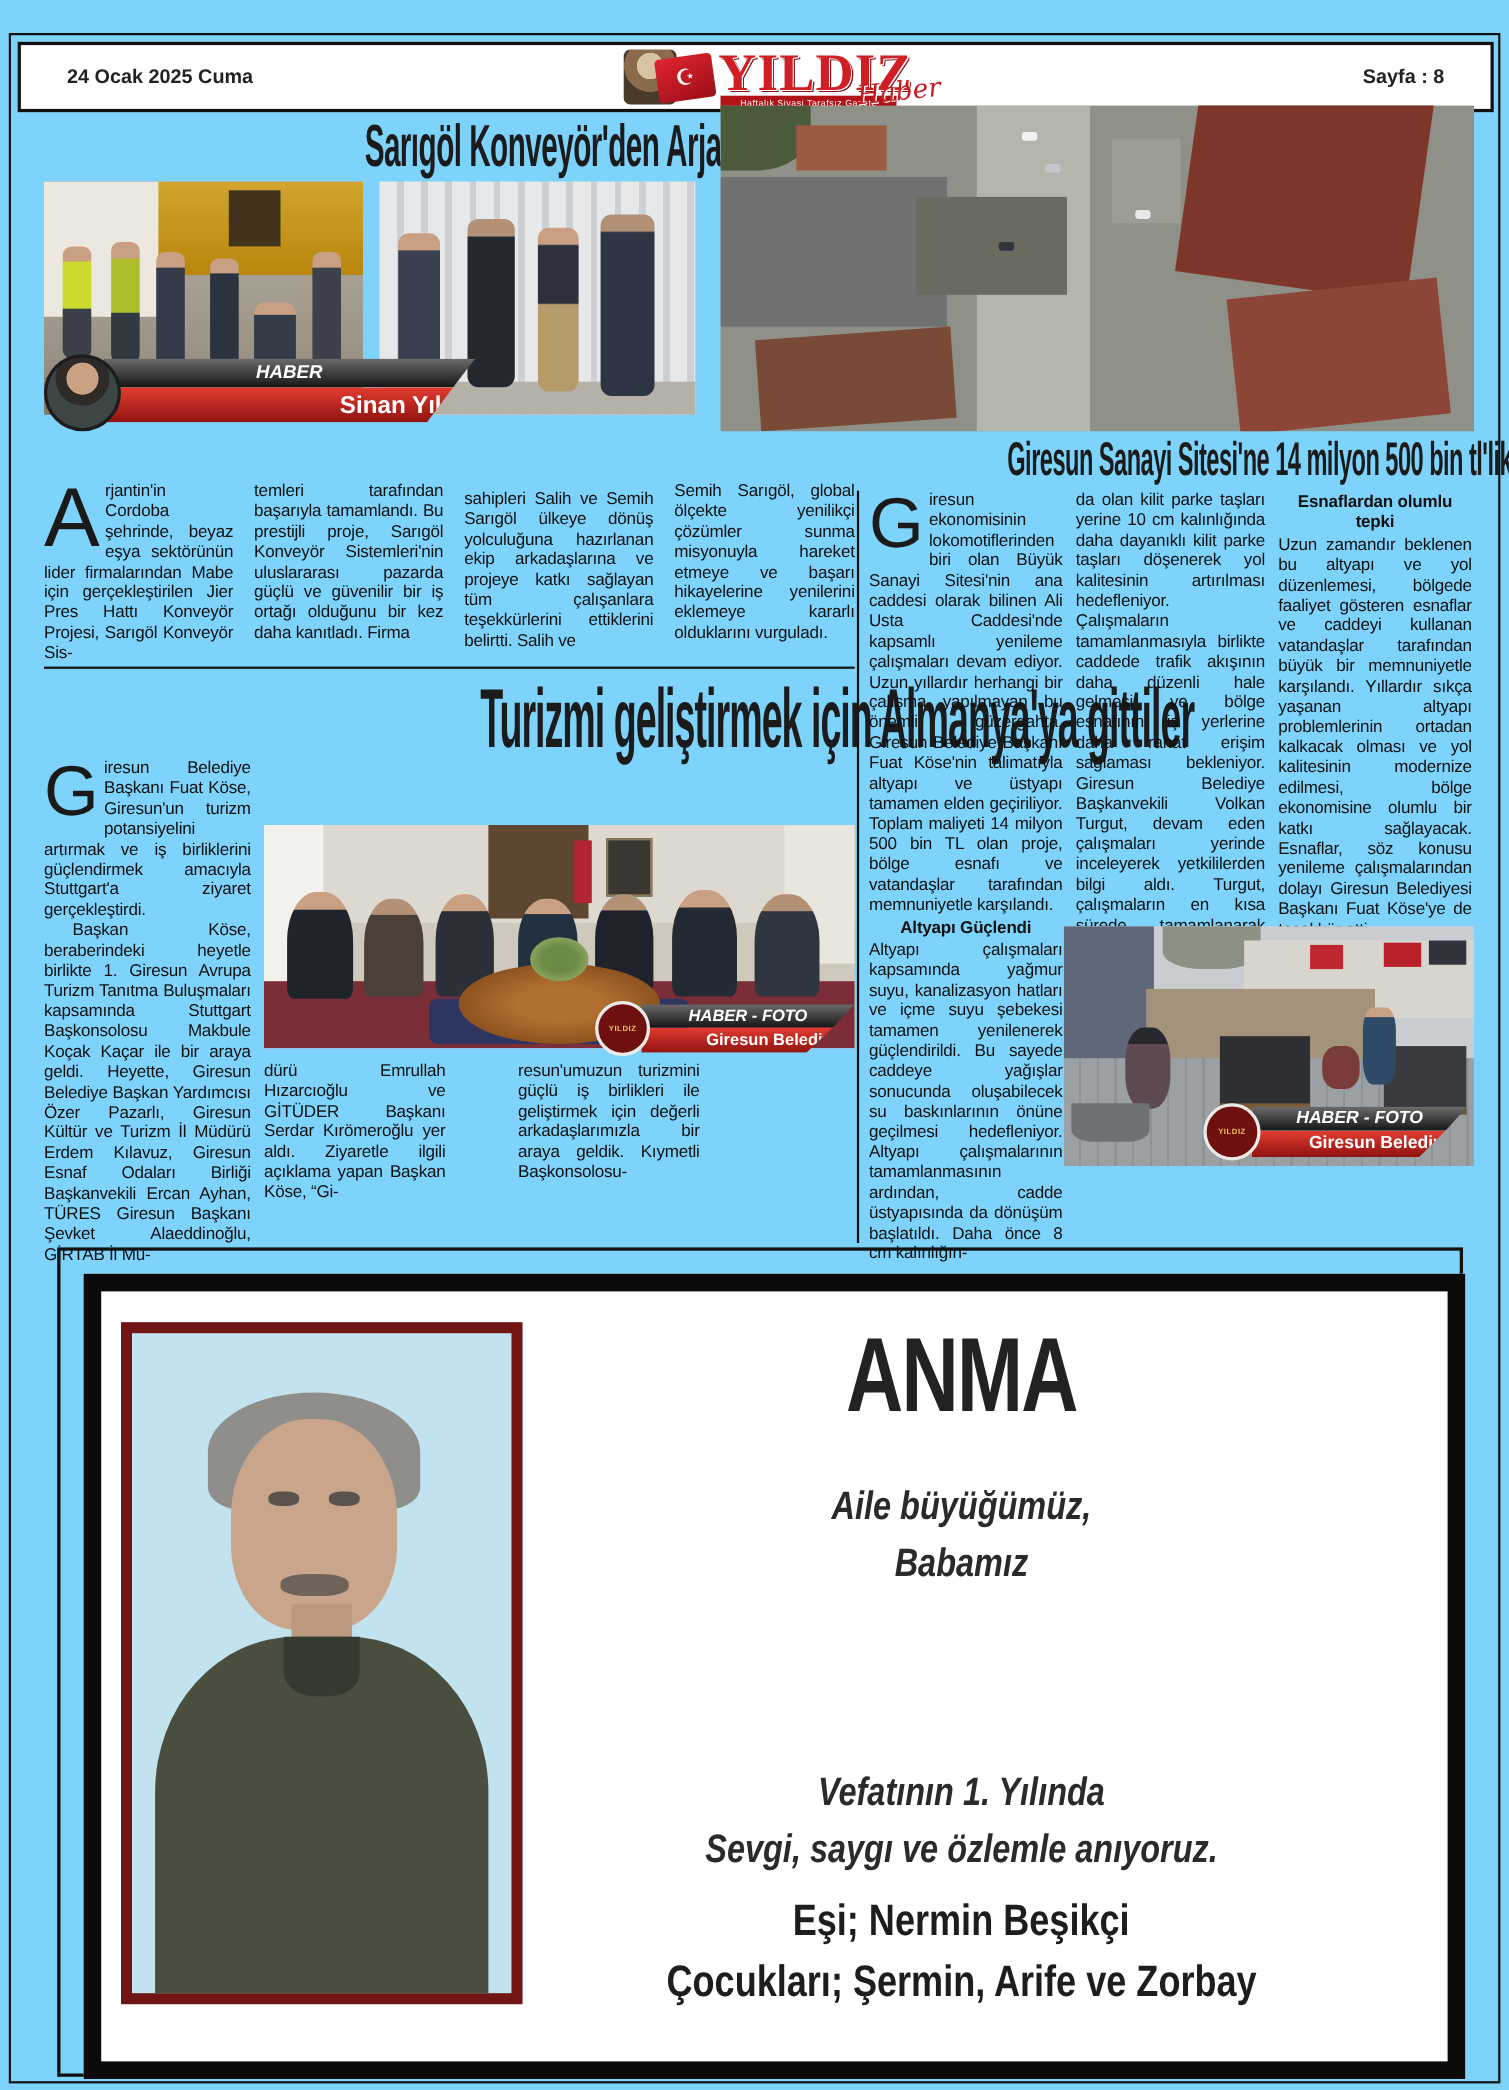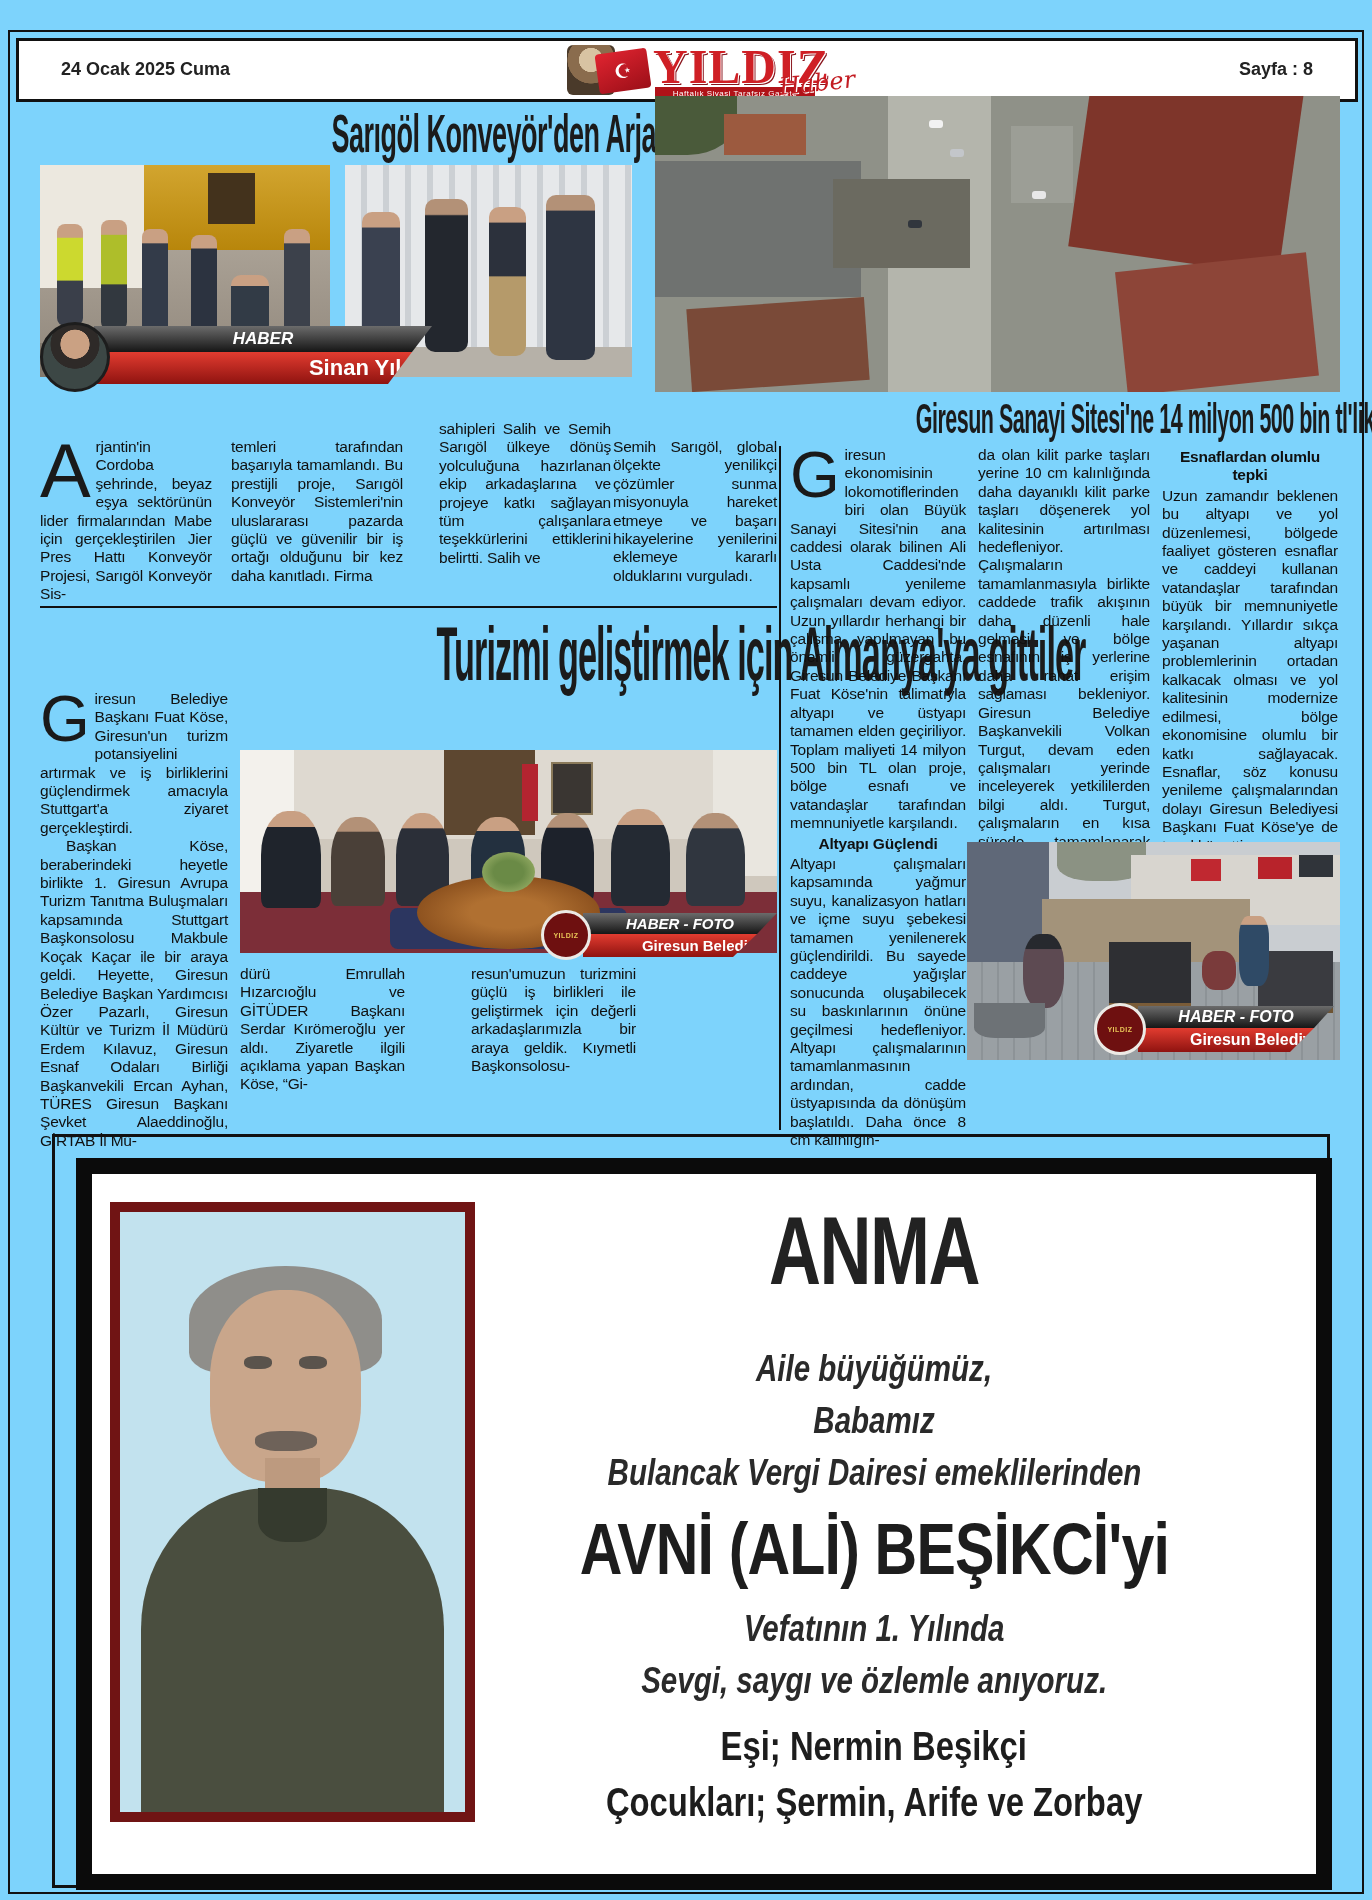--- a/index.html
+++ b/index.html
@@ -111,21 +111,21 @@
       <div class="band red" style="height:32px;font-size:22px;line-height:32px;">Sinan Yıldız</div>
     </div>
   </div>
 
   <div class="col" style="left:40px;top:438px;width:172px;">
     <p><span class="dropcap">A</span><span>rjantin'in Cordoba şehrinde, beyaz eşya sektörünün lider firmalarından Mabe için gerçekleştirilen Jier Pres Hattı Konveyör Projesi, Sarıgöl Konveyör Sis-</span></p>
   </div>
   <div class="col" style="left:231px;top:438px;width:172px;">
     <p>temleri tarafından başarıyla tamamlandı. Bu prestijli proje, Sarıgöl Konveyör Sistemleri'nin uluslararası pazarda güçlü ve güvenilir bir iş ortağı olduğunu bir kez daha kanıtladı. Firma</p>
   </div>
-  <div class="col" style="left:422px;top:420px;width:172px;margin-left:17px;">
+  <div class="col" style="left:422px;top:445px;width:172px;">
     <p>sahipleri Salih ve Semih Sarıgöl ülkeye dönüş yolculuğuna hazırlanan ekip arkadaşlarına ve projeye katkı sağlayan tüm çalışanlara teşekkürlerini ettiklerini belirtti. Salih ve</p>
   </div>
   <div class="col" style="left:613px;top:438px;width:164px;">
     <p>Semih Sarıgöl, global ölçekte yenilikçi çözümler sunma misyonuyla hareket etmeye ve başarı hikayelerine yenilerini eklemeye kararlı olduklarını vurguladı.</p>
   </div>
 
   <div class="hrule" style="left:40px;top:606px;width:737px;"></div>
   <div class="vrule" style="left:779px;top:446px;height:684px;"></div>
 
   <div class="hl" style="left:40px;top:610px;width:737px;height:78px;">
@@ -247,27 +247,21 @@
   <div class="mem" style="top:1196px;">
     <span style="font-size:96px;font-weight:bold;transform:scaleX(0.75);letter-spacing:-2px;color:#222;">ANMA</span>
   </div>
 
   <div class="mem" style="top:1348px;">
     <span style="font-size:36px;font-style:italic;font-weight:bold;transform:scaleX(0.82);color:#2a2a2a;">Aile büyüğümüz,</span>
   </div>
   <div class="mem" style="top:1400px;">
     <span style="font-size:36px;font-style:italic;font-weight:bold;transform:scaleX(0.82);color:#2a2a2a;">Babamız</span>
   </div>
-  <div class="mem" style="top:1452px;">
-    <span style="font-size:36px;font-style:italic;font-weight:bold;transform:scaleX(0.82);color:#2a2a2a;">Bulancak Vergi Dairesi emeklilerinden</span>
-  </div>
-
-  <div class="mem" style="top:1508px;">
-    <span style="font-size:72px;font-weight:bold;transform:scaleX(0.82);letter-spacing:-1px;color:#1d1d1d;">AVNİ (ALİ) BEŞİKCİ'yi</span>
-  </div>
+
 
   <div class="mem" style="top:1608px;">
     <span style="font-size:36px;font-style:italic;font-weight:bold;transform:scaleX(0.82);color:#2a2a2a;">Vefatının 1. Yılında</span>
   </div>
   <div class="mem" style="top:1660px;">
     <span style="font-size:36px;font-style:italic;font-weight:bold;transform:scaleX(0.82);color:#2a2a2a;">Sevgi, saygı ve özlemle anıyoruz.</span>
   </div>
 
   <div class="mem" style="top:1724px;">
     <span style="font-size:40px;font-weight:bold;transform:scaleX(0.82);color:#1d1d1d;">Eşi; Nermin Beşikçi</span>

